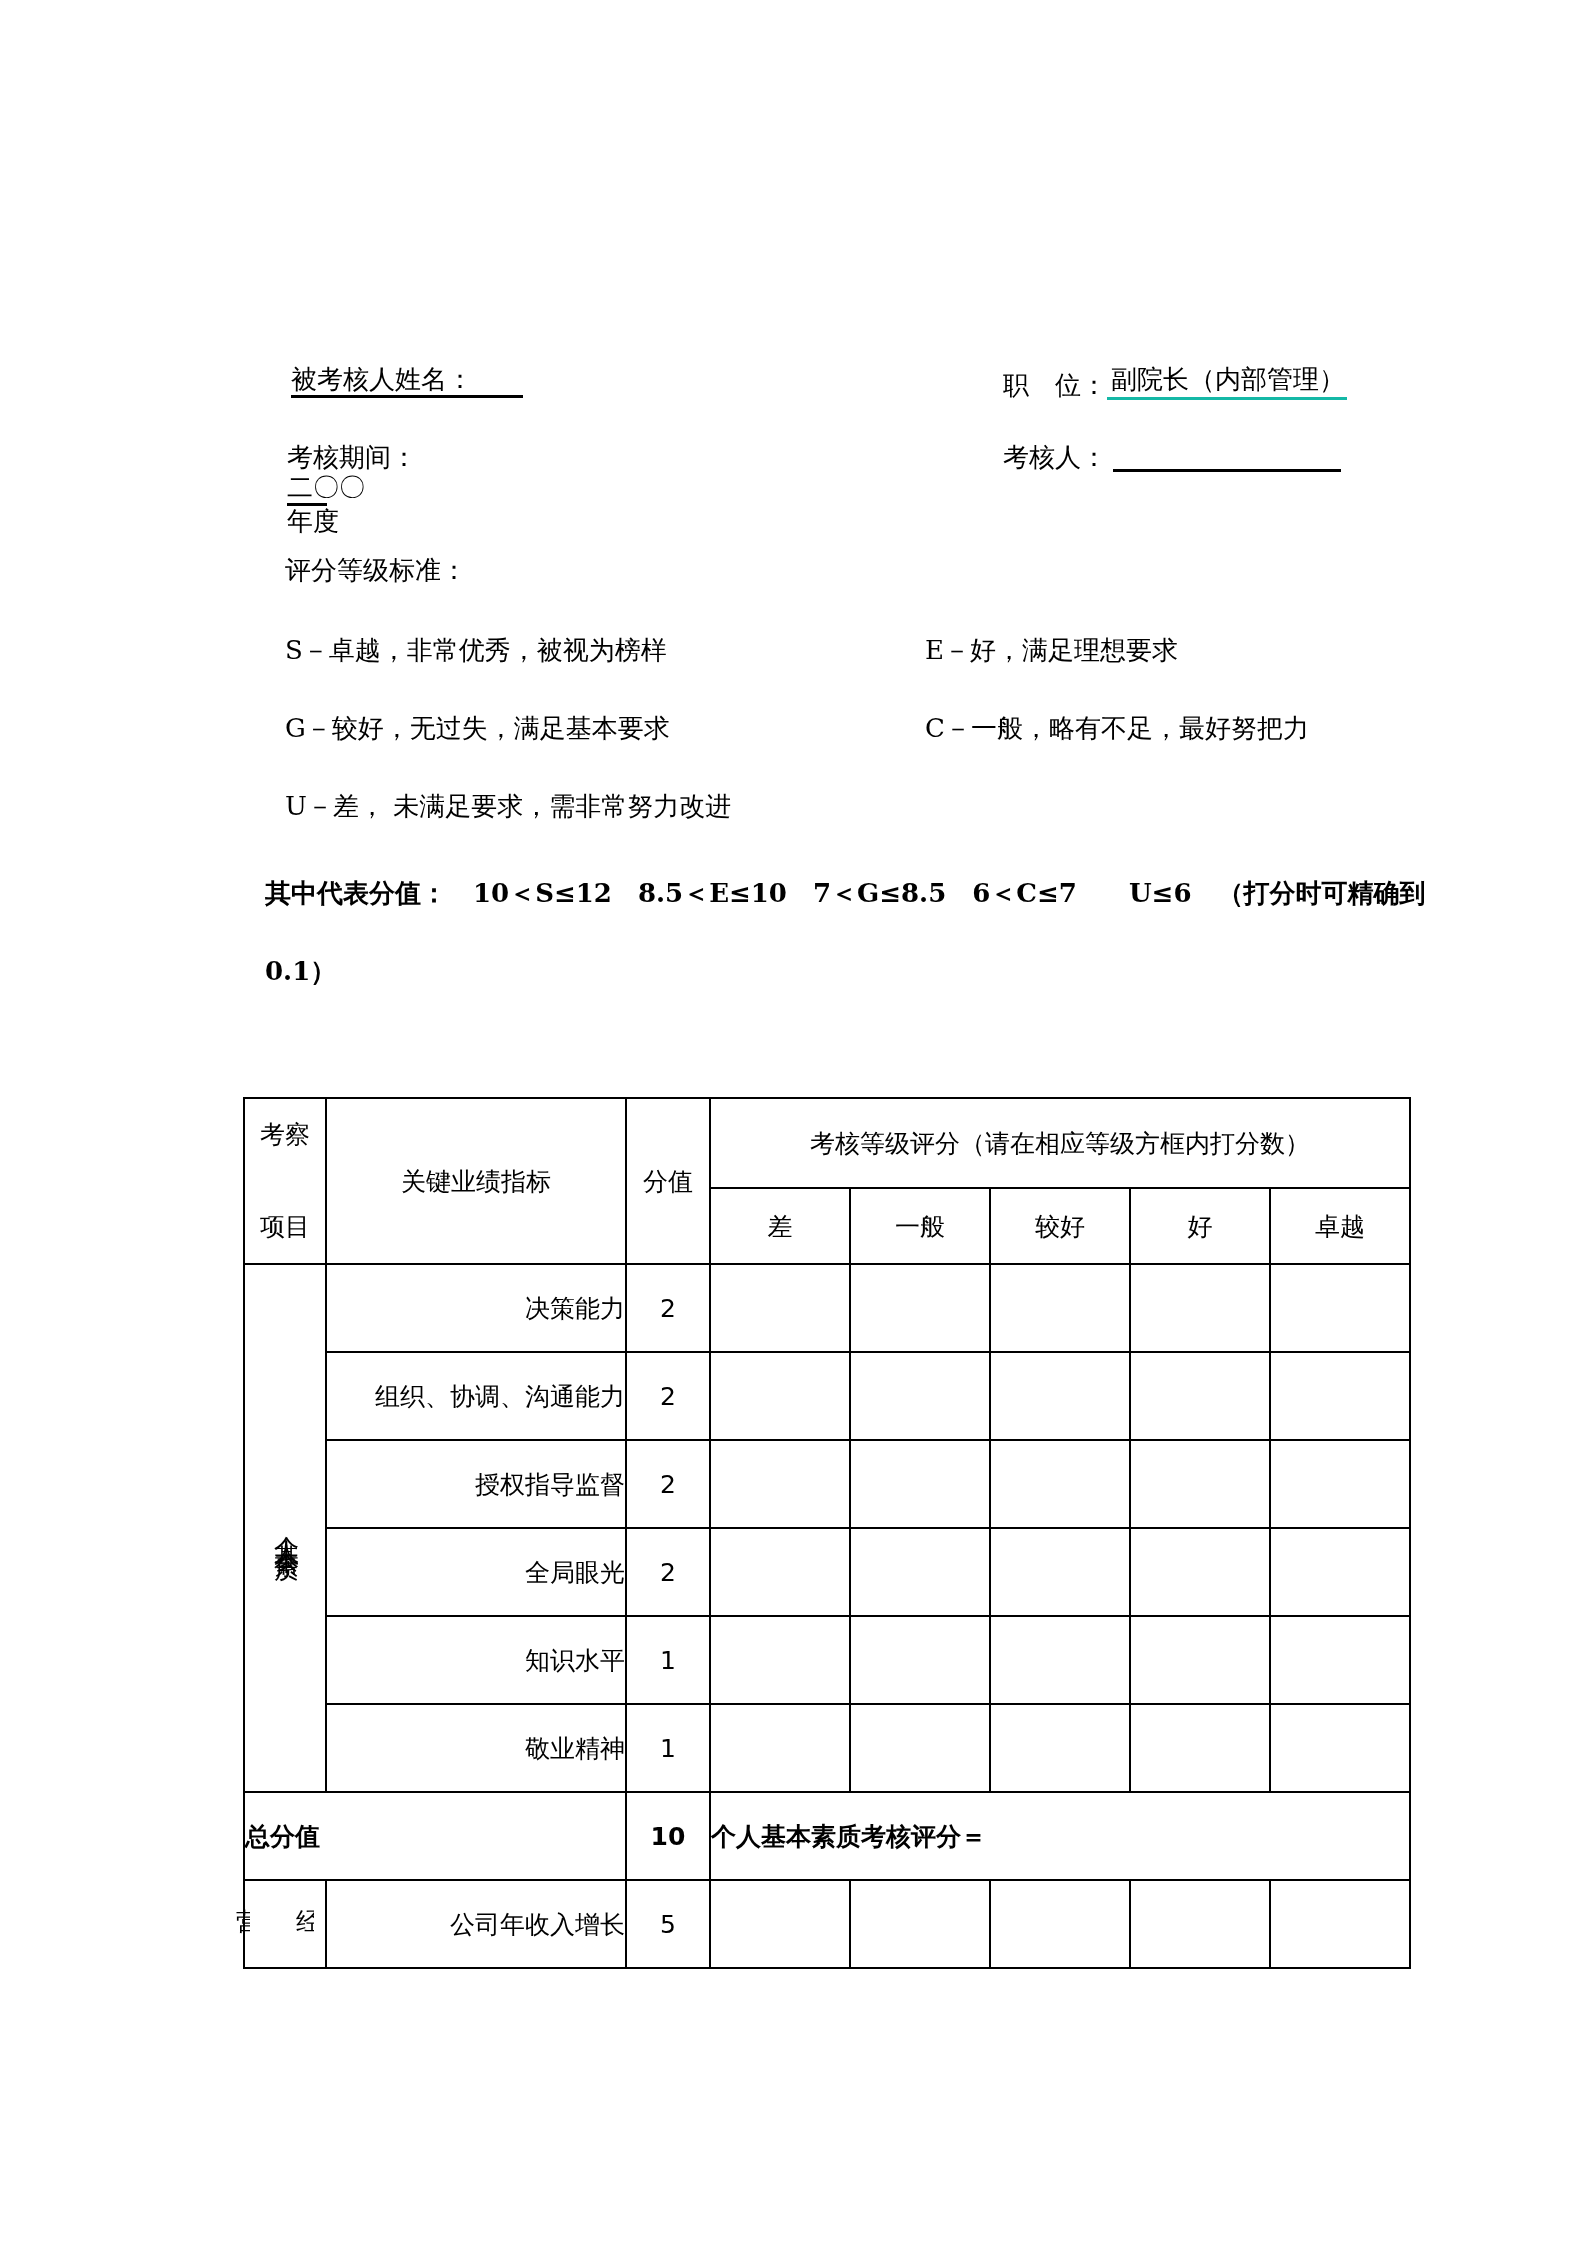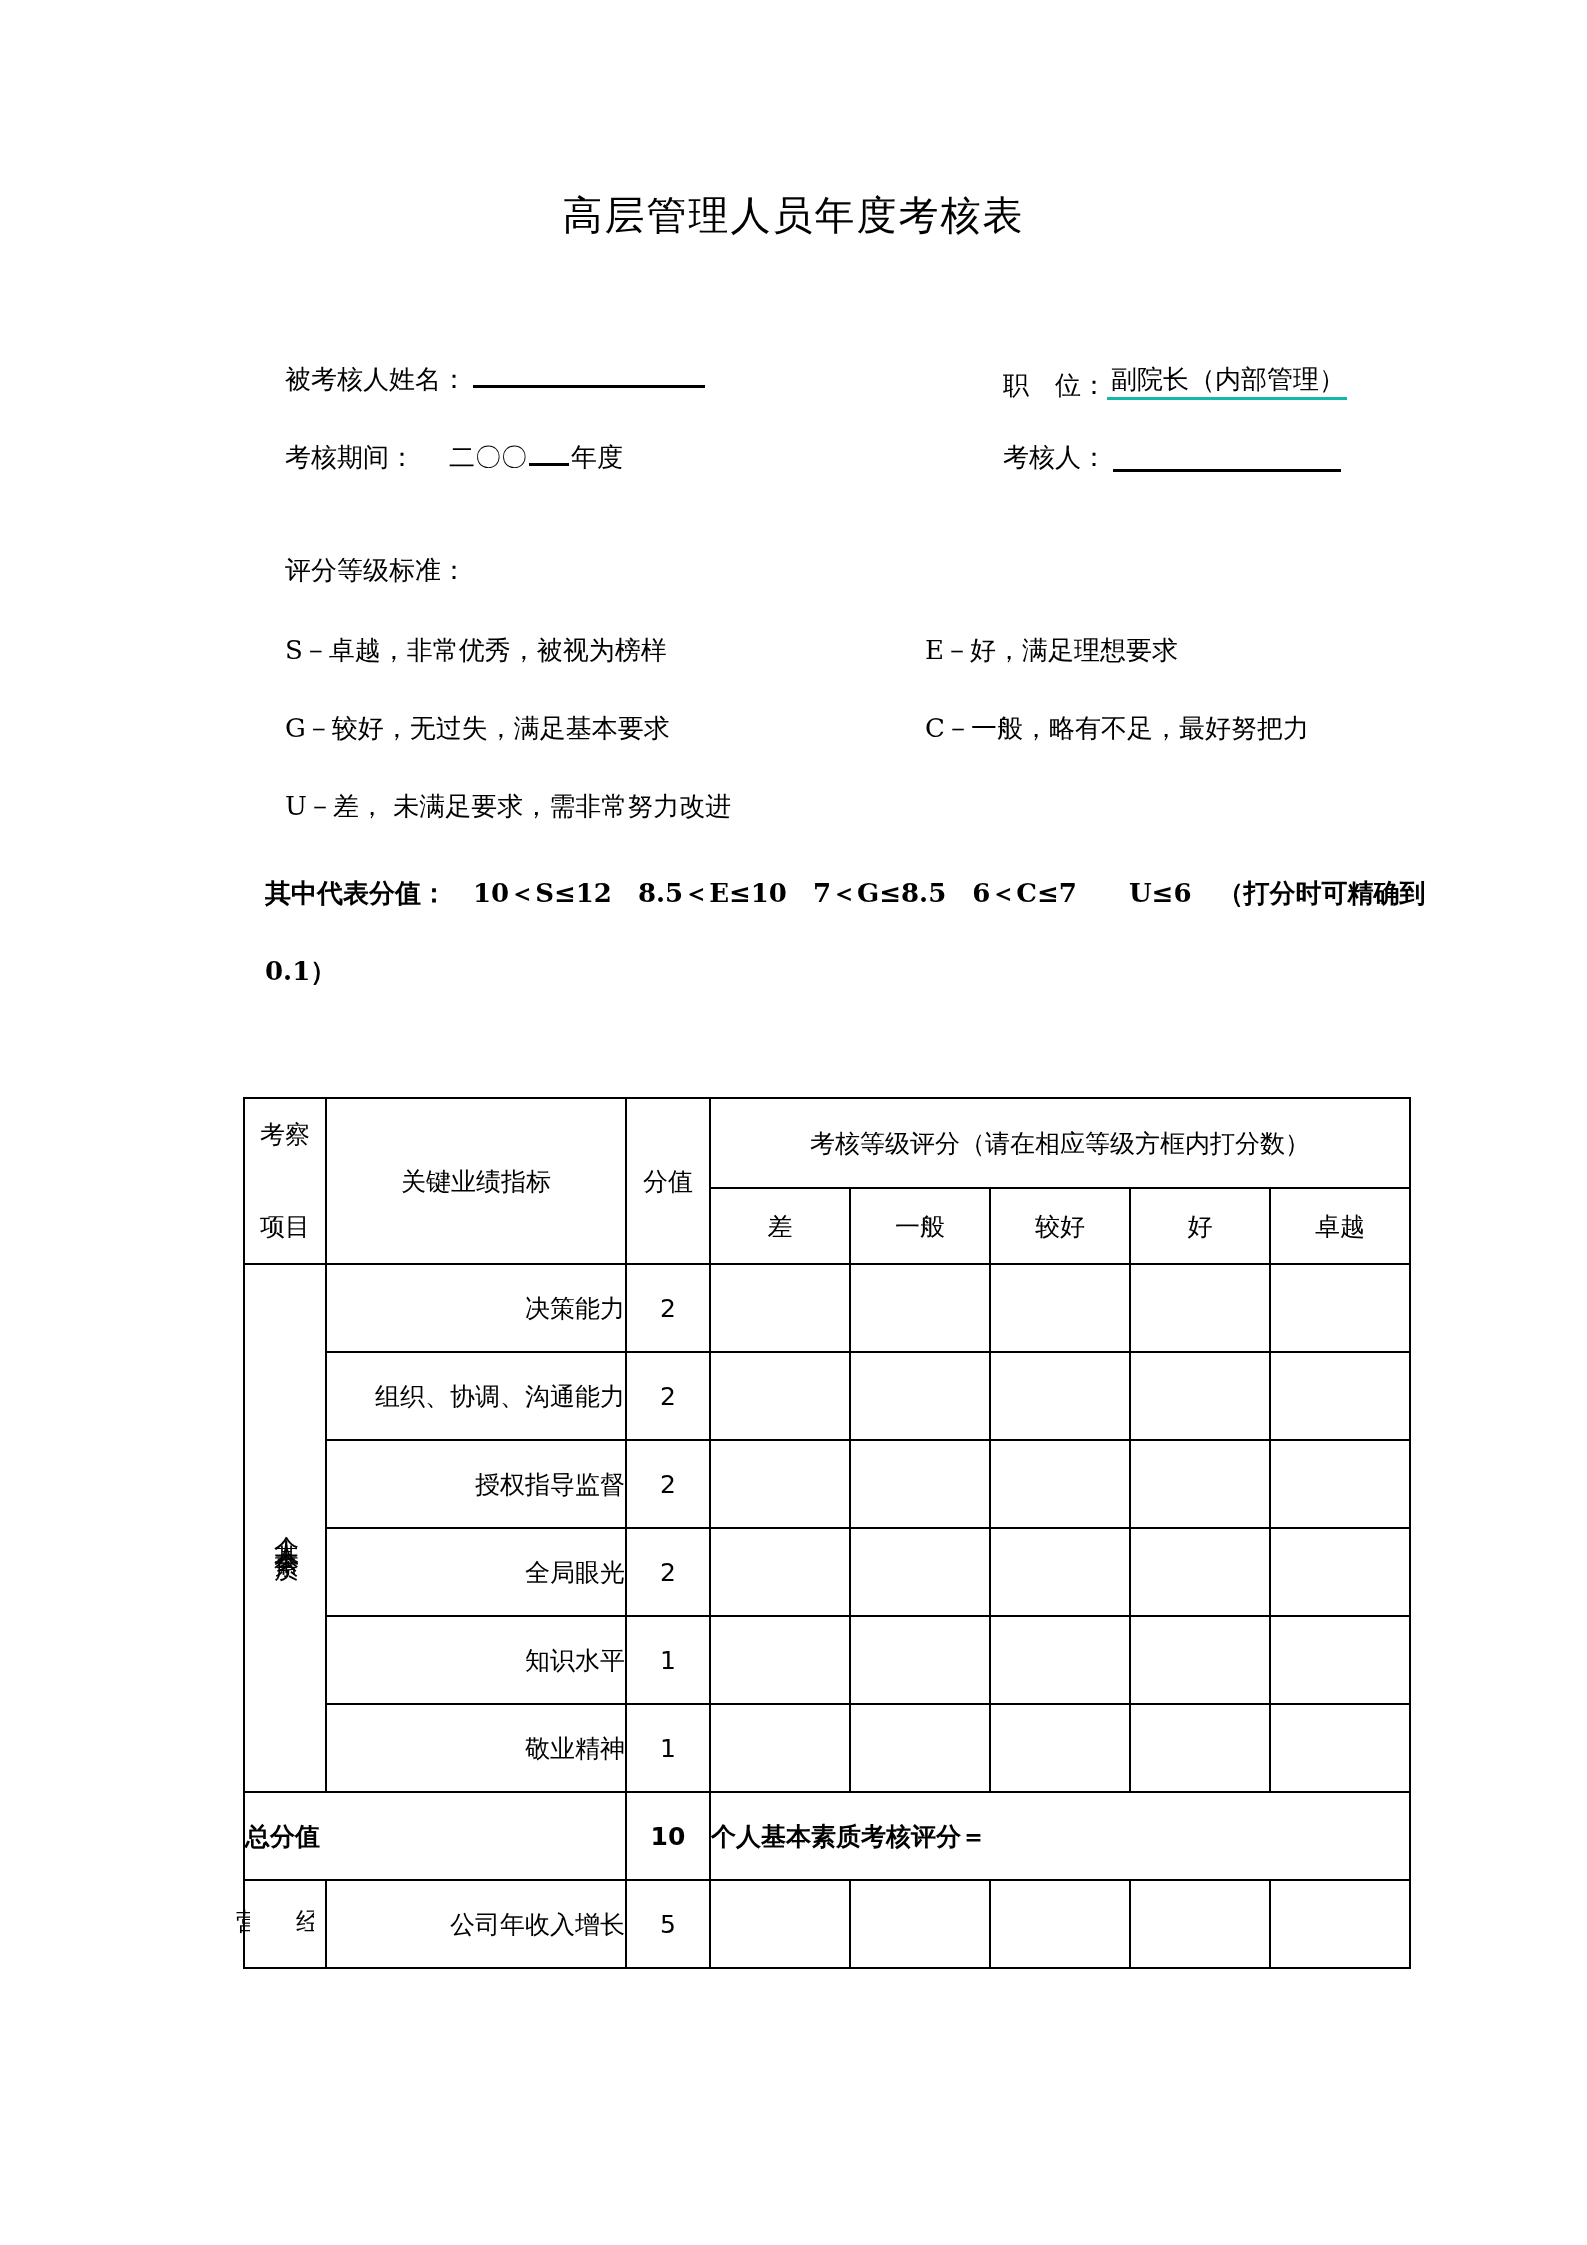--- a/index.html
+++ b/index.html
@@ -45,20 +45,21 @@
     width: 1587px;
     font-size: 26px;
     line-height: 30px;
     white-space: nowrap;
   }
   .info-left {
     position: absolute;
     left: 285px;
     display: flex;
     align-items: baseline;
+    flex-direction: column;
   }
   .info-right {
     position: absolute;
     left: 1003px;
     display: flex;
     align-items: flex-end;
   }
   .blank-line {
     display: inline-block;
     border-bottom: 3px solid #000;
@@ -186,21 +187,20 @@
     white-space: nowrap;
   }
   #frag-a { left: 236px; top: 1905px; width: 14px; height: 34px; }
   #frag-b { left: 296px; top: 1905px; width: 18px; height: 34px; }
 </style>
 </head>
 <body>
 
 <div class="page">
 
-  <div class="doc-title">高层管理人员年度考核表</div>
 
   <div class="info-row" style="top:364px;">
     <div class="info-left">
       <span>被考核人姓名：</span>
         <span class="blank-line u-name"></span>
     </div>
     <div class="info-right">
       <span>职　位：</span>
         <span class="underline-text">副院长（内部管理）</span>
     </div>

